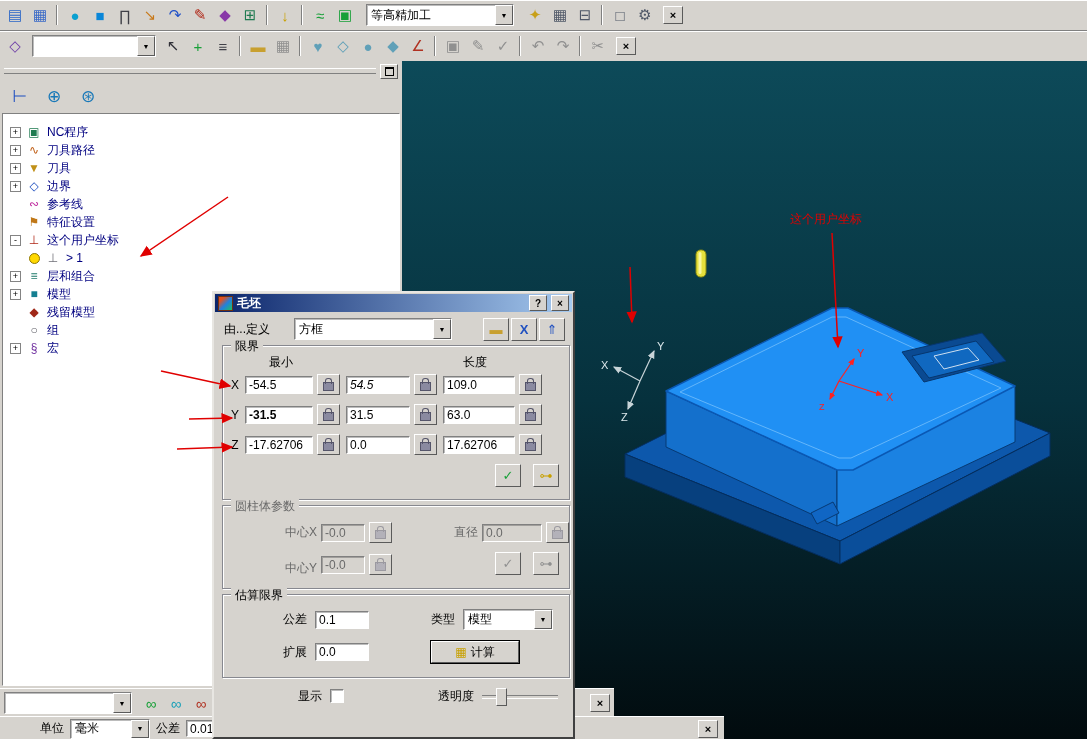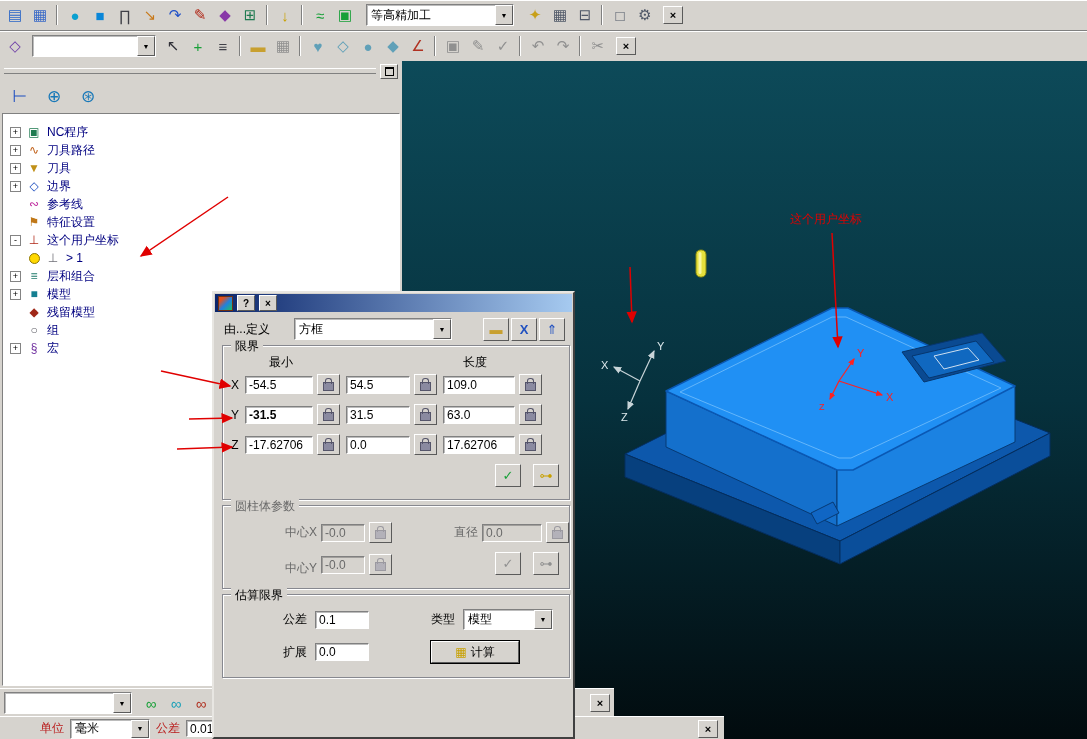--- a/index.html
+++ b/index.html
@@ -48,21 +48,21 @@
   .indent{width:14px;flex:none;}
   .bulb{width:9px;height:9px;border-radius:50%;background:#ffd800;border:1px solid #907800;flex:none;}
   
   #viewport{position:absolute;left:402px;top:61px;width:685px;height:678px;}
   #viewport svg text{font-family:"Liberation Sans","DejaVu Sans",sans-serif;}
   
   #simbar{position:absolute;left:0;top:688px;width:606px;height:28px;background:#d6d3ce;
          border-top:1px solid #ffffff;display:flex;align-items:center;padding:0 4px;gap:3px;z-index:20;}
   #statusbar{position:absolute;left:0;top:716px;width:712px;height:23px;background:#d6d3ce;
          border-top:1px solid #ffffff;display:flex;align-items:center;gap:6px;padding:0 6px;z-index:20;}
-  .slabel{color:#b91c1c;}
+  .slabel{color:#000000;}
   
   #dialog{position:absolute;left:212px;top:291px;width:363px;height:448px;background:#d6d3ce;
          border:2px solid;border-color:#e8e6e2 #404040 #404040 #e8e6e2;box-sizing:border-box;z-index:50;}
   .dlg-title{height:18px;margin:1px;background:linear-gradient(to right,#0a246a,#a6caf0);
          display:flex;align-items:center;padding:0 3px;gap:4px;}
   .dlg-title .ttl{color:#fff;font-weight:bold;font-size:12px;flex:1;}
   .ticon{width:13px;height:13px;background:linear-gradient(135deg,#e05020 20%,#2080e0 55%,#20c060);
          border:1px solid #703010;flex:none;}
   .tbtn{width:16px;height:14px;background:#d6d3ce;border:1px solid;
          border-color:#ffffff #5a5a5a #5a5a5a #ffffff;font-size:10px;font-weight:bold;
@@ -349,20 +349,21 @@
       <span class="arrow">▼</span>
     </div>
     <span class="slabel">公差</span>
     <input class="fld" style="width: 48px; height: 17px;" value="0.01">
     <span class="closebox" style="margin-left:auto;">×</span>
   </div>
 
   <div id="dialog">
     <div class="dlg-title">
       <span class="ticon"></span>
+      <span class="ttl">毛坯</span>
       <span class="tbtn">?</span>
       <span class="tbtn">×</span>
     </div>
 
     <div class="defrow">
       <span class="dlabel">由...定义</span>
       <div class="combo" style="width:152px;">
         <span class="cval">方框</span>
         <span class="arrow">▼</span>
       </div>
@@ -377,21 +378,21 @@
       <span class="limhead" style="left:22px;top:8px;width:72px;">最小</span>
       <span class="limhead" style="left:121px;top:24px;width:64px;margin-top:9px;">最大</span>
       <span class="limhead" style="left:216px;top:8px;width:72px;">长度</span>
 
       <div class="limrow" style="top:28px;">
         <span class="axl">X</span>
         <input class="fld" style="width: 68px; margin-left: 4px;" value="-54.5">
         <span class="lockbtn" style="margin-left:4px;">
             <span class="lockicon"></span>
           </span>
-        <input class="fld" style="width: 64px; margin-left: 6px;" value="54.5">
+        <input class="fld" style="width: 64px; margin-left: 6px; font-style: italic;" value="54.5">
         <span class="lockbtn" style="margin-left:4px;">
             <span class="lockicon"></span>
           </span>
         <input class="fld" style="width: 72px; margin-left: 6px;" value="109.0">
         <span class="lockbtn" style="margin-left:4px;">
             <span class="lockicon"></span>
           </span>
       </div>
       <div class="limrow" style="top:58px;">
         <span class="axl">Y</span>
@@ -470,20 +471,29 @@
       <div style="position:absolute;left:60px;top:46px;display:flex;align-items:center;">
         <span style="width:28px;">扩展</span>
         <input class="fld" style="width: 54px; margin-left: 4px;" value="0.0">
         <button class="btn default" style="width:88px;height:22px;margin-left:62px;">
           <span style="color:#c8a000;font-size:12px;">▦</span>
           <span>计算</span>
         </button>
       </div>
     </div>
 
+    <div style="position:absolute;top:394px;left:8px;right:8px;height:18px;display:flex;align-items:center;">
+      <span style="margin-left:76px;">显示</span>
+      <span class="cbox" style="margin-left:8px;"></span>
+      <span style="margin-left:94px;">透明度</span>
+      <div class="slider" style="margin-left:8px;">
+        <span class="track"></span>
+        <span class="thumb"></span>
+      </div>
+    </div>
 
   </div>
 
   <svg id="overlay">
     <defs>
       <marker id="arrO" markerWidth="9" markerHeight="8" refX="7" refY="3.5" orient="auto">
           <path d="M0,0 L8,3.5 L0,7 z" fill="#e00000"></path>
         </marker>
     </defs>
     <line x1="228" y1="197" x2="141" y2="256" stroke="#e00000" stroke-width="1.5" marker-end="url(#arrO)"></line>

